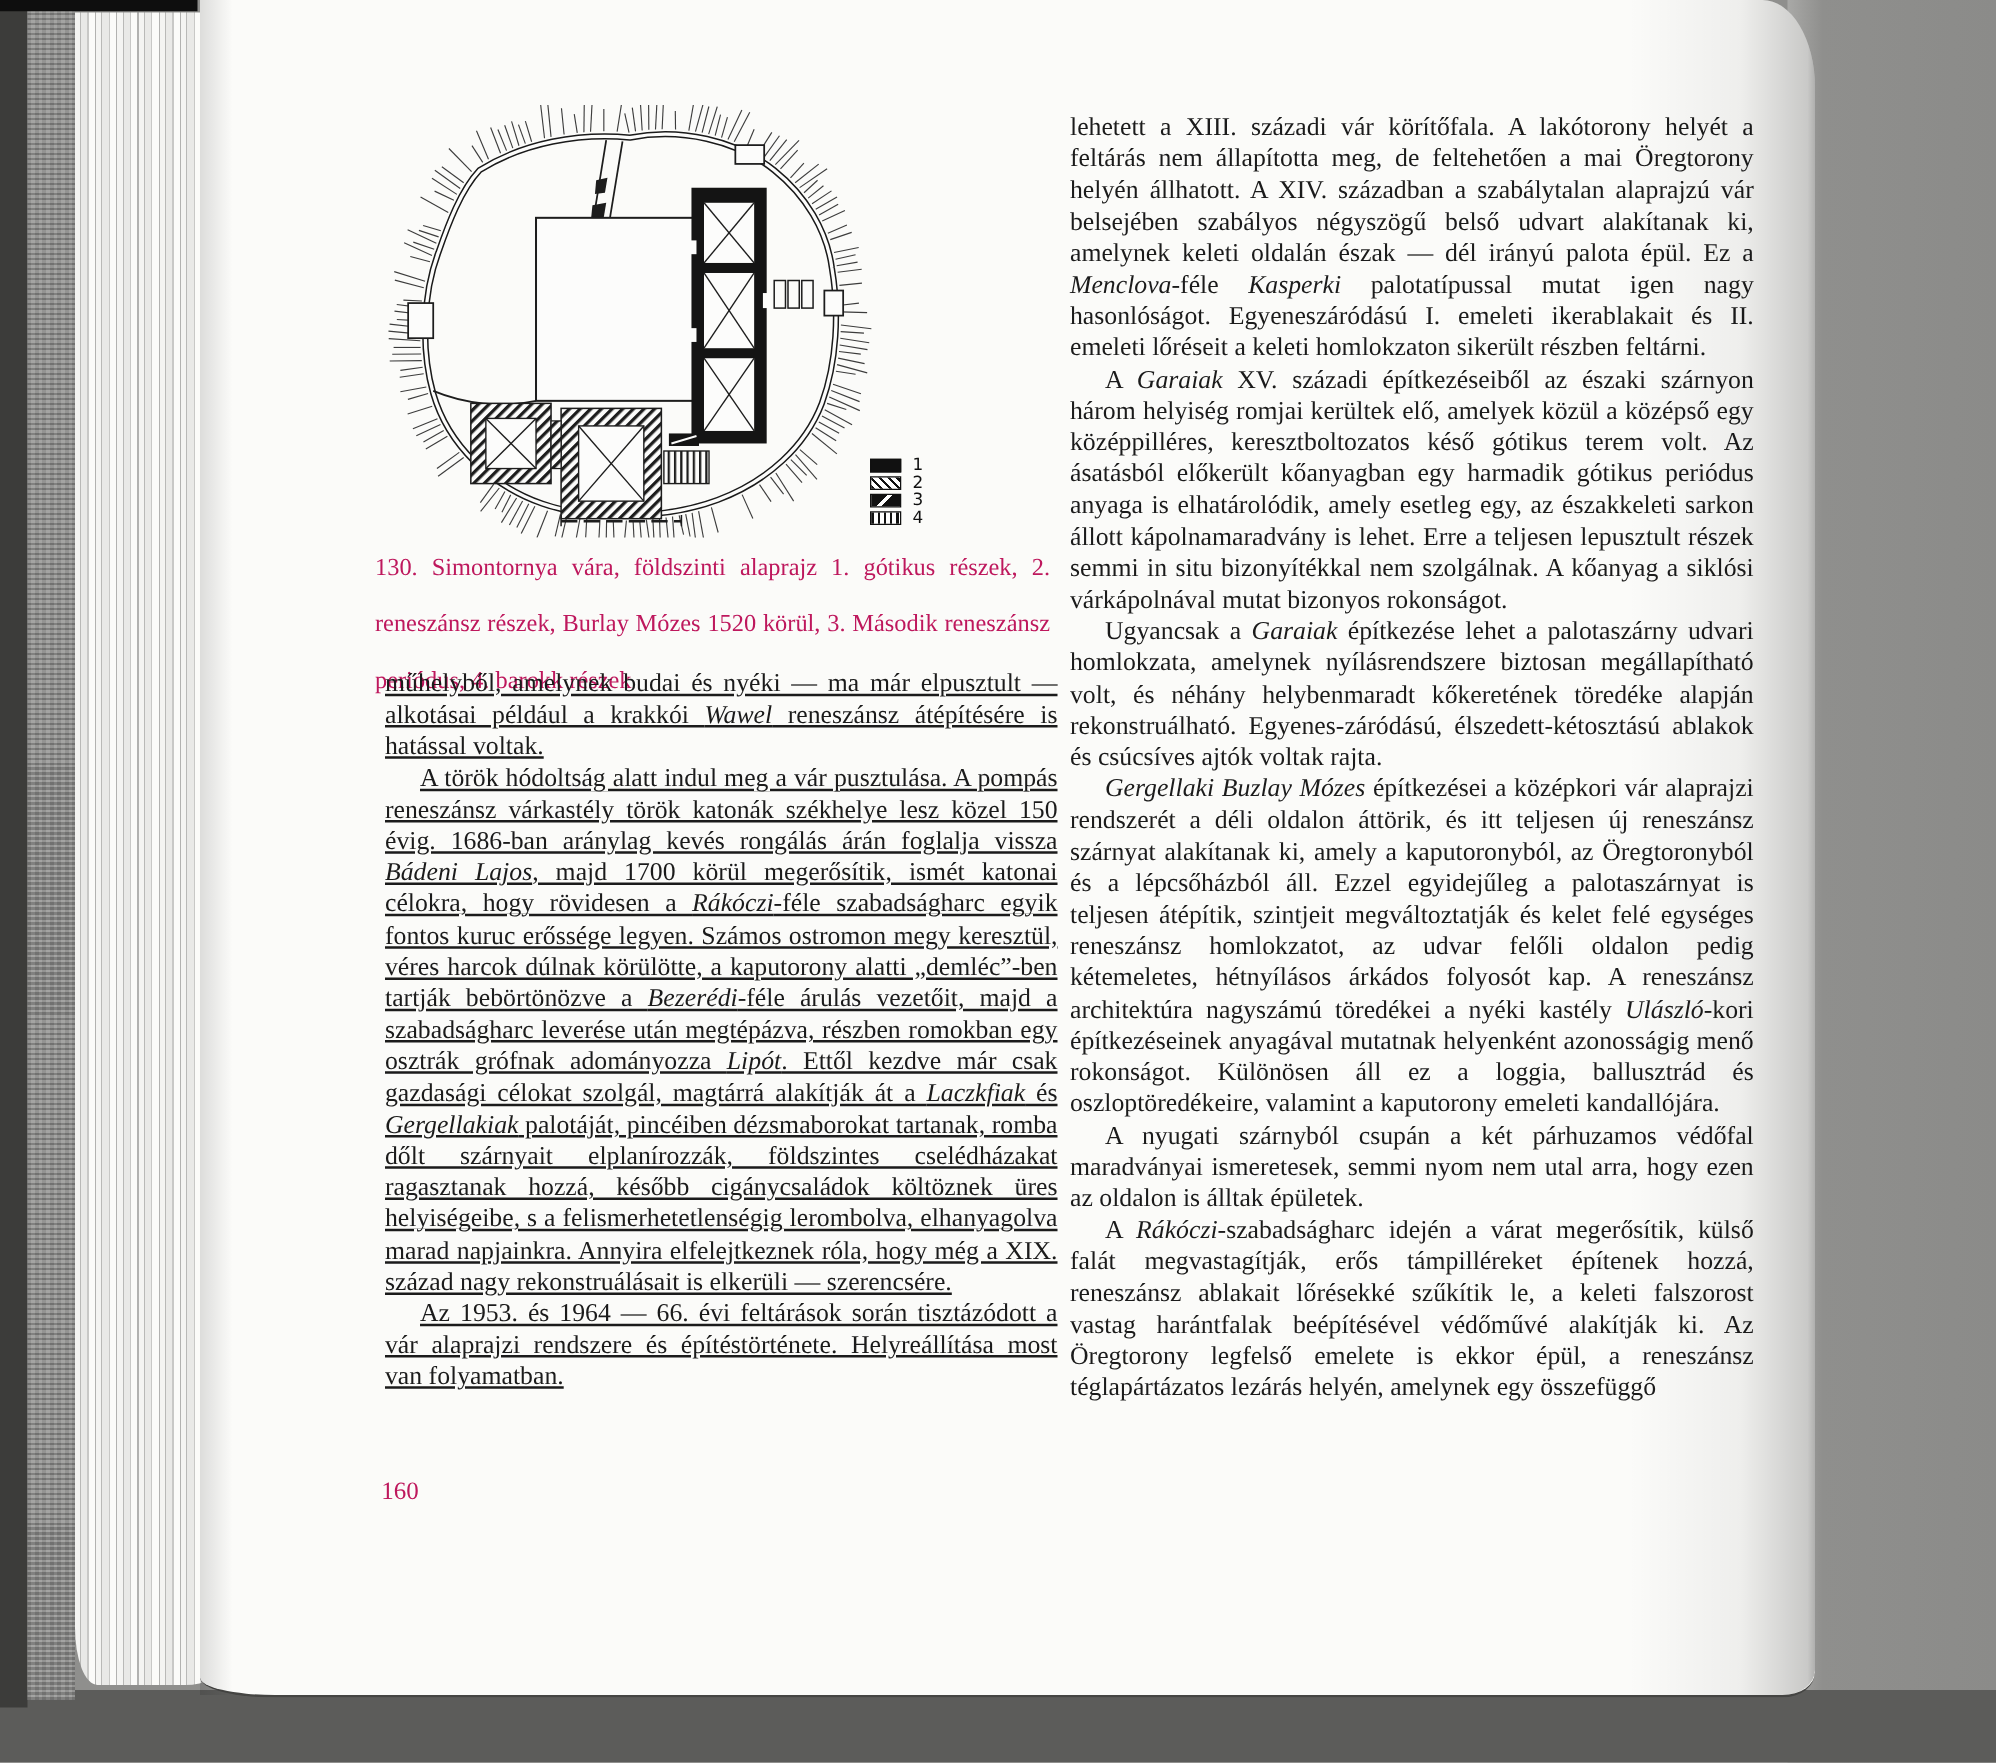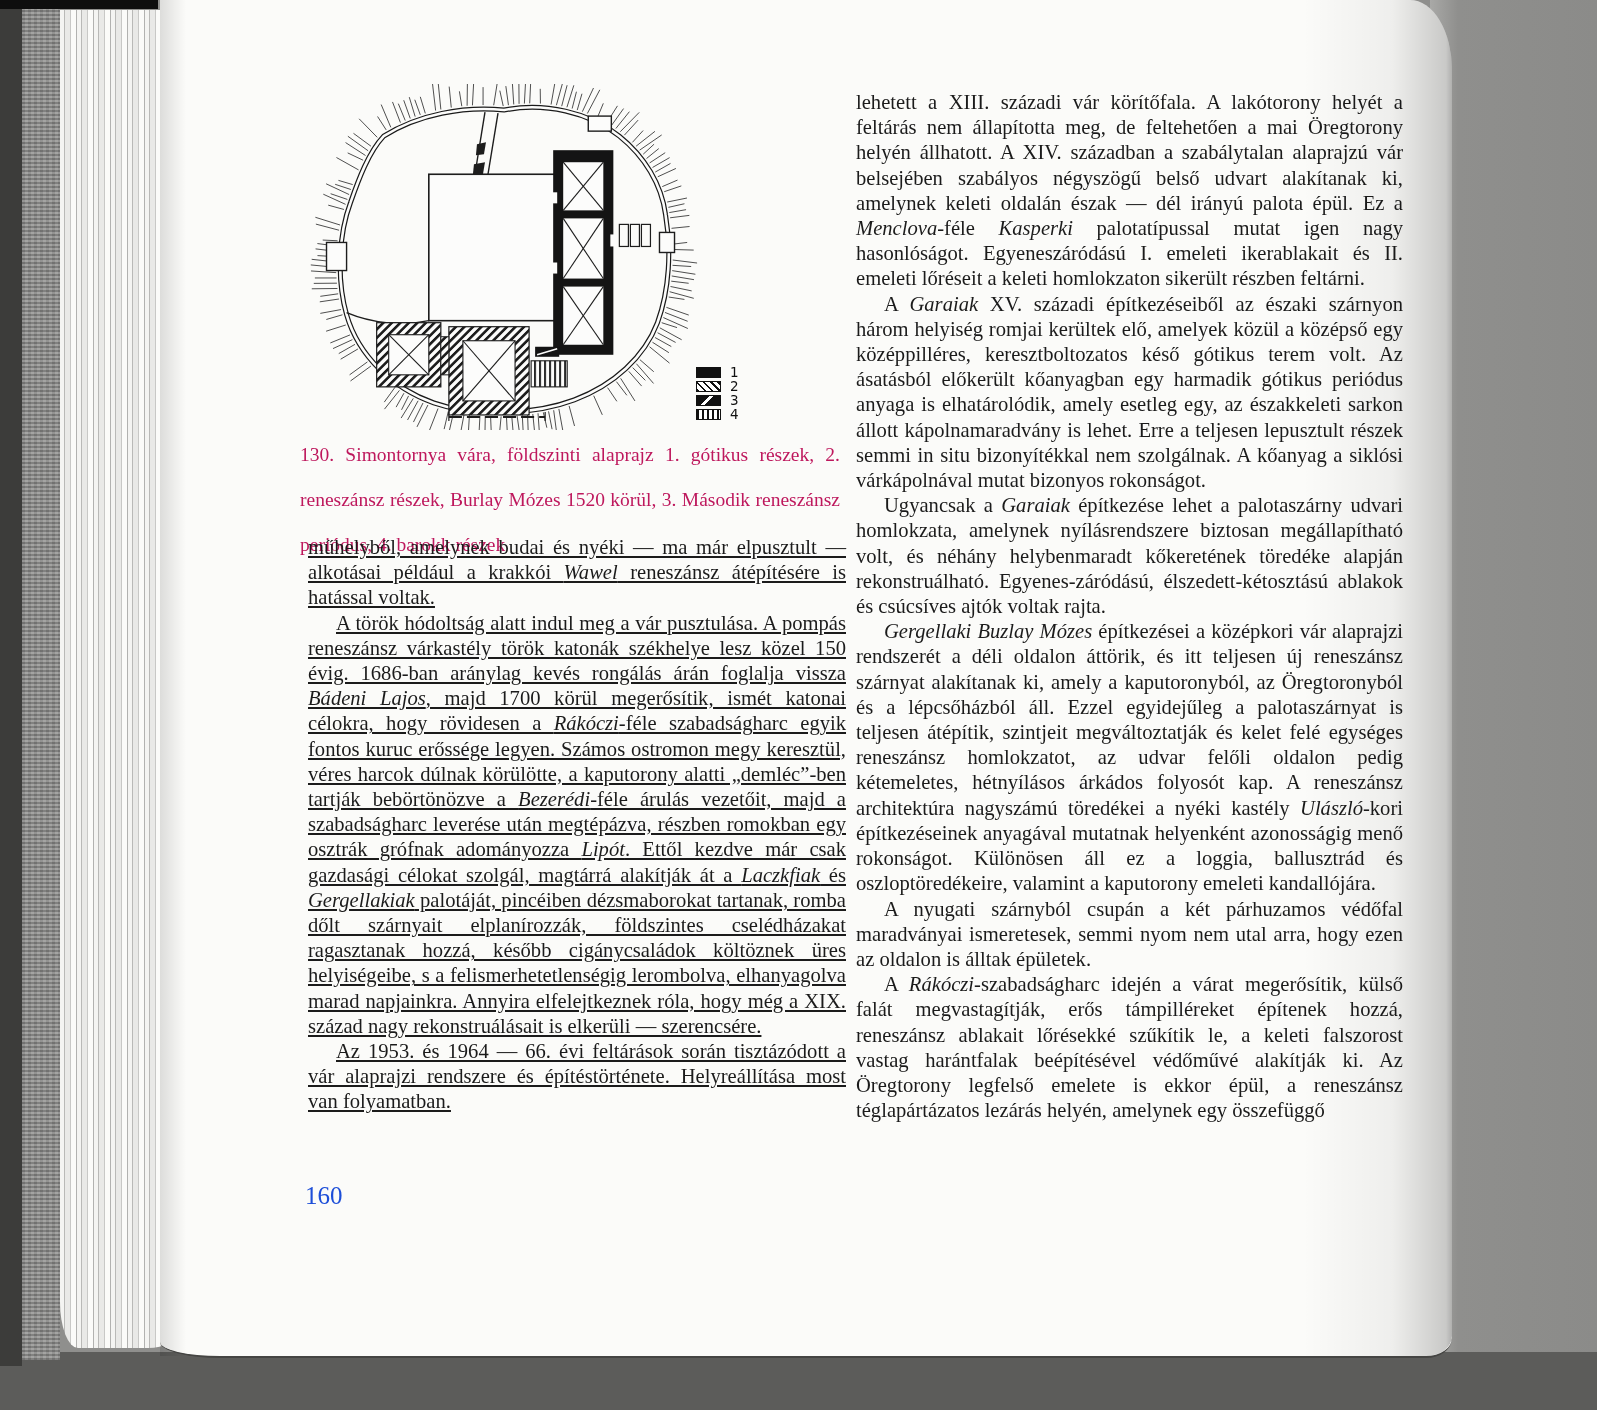--- a/index.html
+++ b/index.html
@@ -32,21 +32,21 @@
   
   .col{position:absolute;color:#1b1b1b;font-size:20.6px;line-height:25.2px;
        text-align:justify;text-justify:inter-word;}
   .col-left{left:148px;top:535px;width:538px;text-decoration:underline;}
   .col-right{left:696px;top:90px;width:547px;}
   .para{margin:0;}
   .para.indent{text-indent:28px;}
 
   .caption{position:absolute;left:140px;top:432px;width:540px;color:#be185d;
            font-size:19.5px;line-height:45px;text-align:justify;}
-  .page-number{position:absolute;left:145px;top:1182px;color:#1d4ed8;font-size:25px;text-align:right;}
+  .page-number{position:absolute;left:145px;top:1182px;color:#be185d;font-size:20px;text-align:right;}
 
   
   .figure{position:absolute;left:128px;top:84px;width:412px;height:346px;}
   .legend{position:absolute;left:408px;top:282px;}
   .legend-row{display:flex;align-items:center;margin-bottom:2px;height:12px;}
   .sw{width:23px;height:9px;border:1px solid #111;display:inline-block;margin-right:9px;}
   .sw-solid{background:#111;}
   .sw-diag{background:repeating-linear-gradient(45deg,#111 0 2px,#fff 2px 5px);}
   .sw-diag-inv{background:linear-gradient(135deg,#111 40%,#fff 40% 53%,#111 53%);}
   .sw-stripes{background:repeating-linear-gradient(90deg,#111 0 2px,#fff 2px 5px);}

